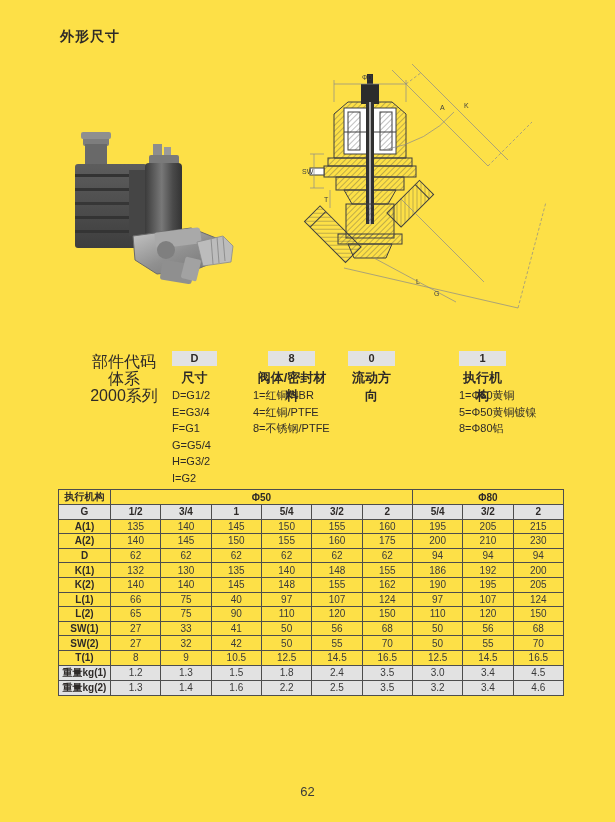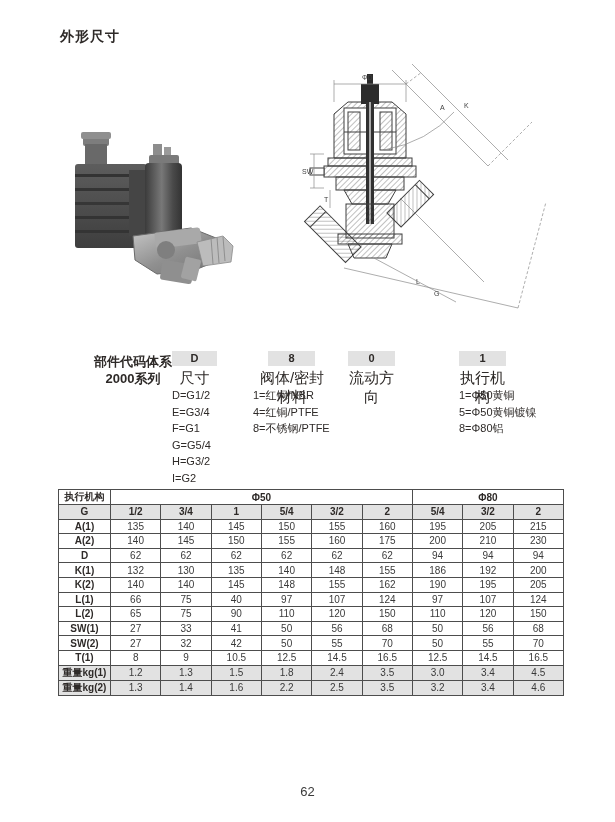--- a/index.html
+++ b/index.html
@@ -1,36 +1,36 @@
 <!DOCTYPE html>
 <html><head>
 <meta charset="utf-8">
 <style>
   * { margin:0; padding:0; box-sizing:border-box; }
   html,body { background:#d8d8d8; }
   .page {
     position:relative; width:615px; height:822px; margin:0 auto;
-    background:#ffffff; overflow:hidden;
+    background:#fde047; overflow:hidden;
     font-family:"Liberation Sans","DejaVu Sans",sans-serif; color:#2e2a28;
   }
   .page-title {
     position:absolute; left:60px; top:28px;
     font-size:14px; font-weight:bold; letter-spacing:1px; color:#2e2a28;
   }
   
   .photo-wrap { position:absolute; left:63px; top:130px; width:175px; height:165px; }
   .drawing-wrap { position:absolute; left:288px; top:58px; width:276px; height:254px; }
   
   .code-section { position:absolute; left:0; top:351px; width:615px; height:132px; font-size:11px; }
   .code-label { position:absolute; left:85px; top:2px; width:78px; text-align:center;
-    font-weight:bold; font-size:13px; line-height:17px;margin-left:9px; }
+    font-weight:normal; font-size:16px; line-height:17px; }
   .code-col { position:absolute; top:0; }
   .code-box { height:15px; width:47px; background:#e2e2e2; text-align:center;
     font-size:11px; font-weight:bold; line-height:15px; margin-bottom:3px; }
-  .code-heading { font-size:15px; font-weight:normal; text-align:center; height:16px; margin-bottom:2px; }
+  .code-heading { font-size:13px; font-weight:bold; text-align:center; height:16px; margin-bottom:2px; }
   .code-options { text-align:left; }
   .code-option { line-height:16.5px; white-space:nowrap; }
   .col-size   { left:172px; width:95px; }
   .col-size .code-box { width:45px; }
   .col-size .code-heading { width:45px; }
   .col-body   { left:253px; width:90px; }
   .col-body .code-box { margin-left:15px; }
   .col-body .code-heading { width:78px; }
   .col-flow   { left:348px; width:90px; }
   .col-flow .code-heading { width:47px; }

